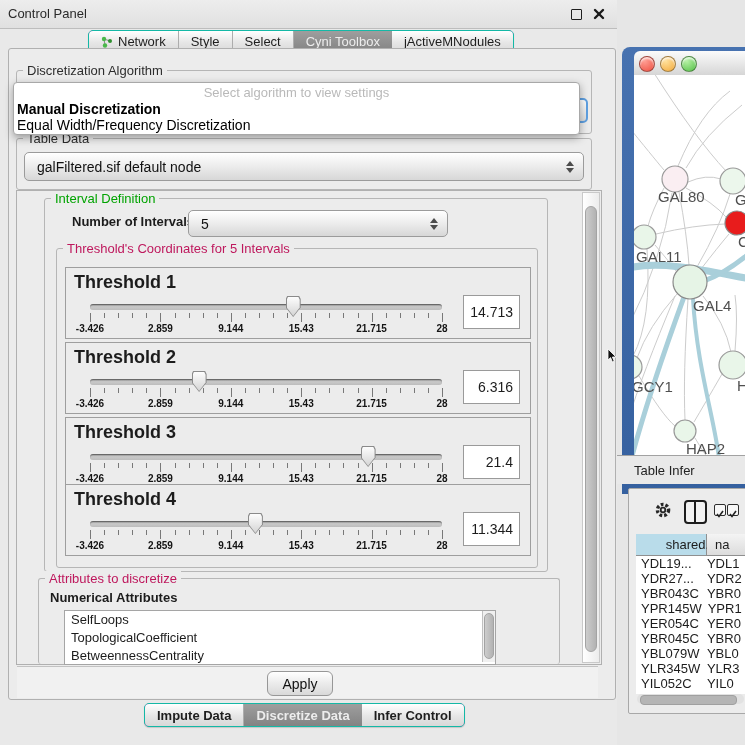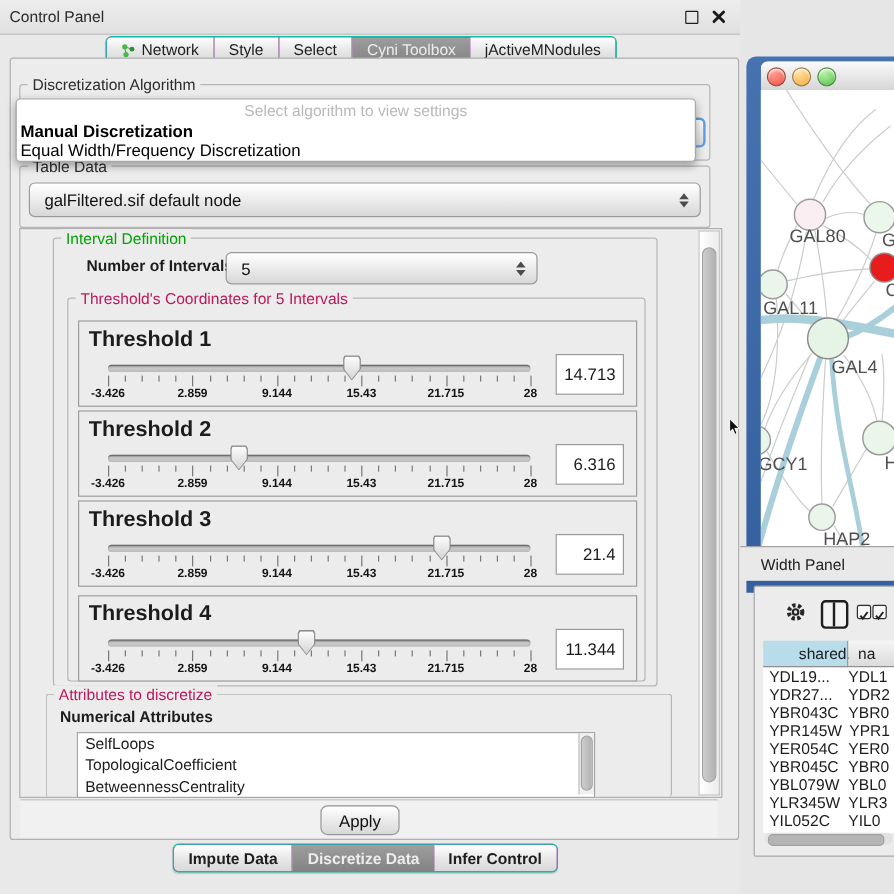--- a/index.html
+++ b/index.html
@@ -288,21 +288,21 @@
         <div class="tick" style="left: 333.8px; top: 45px; height: 5px;"></div>
         <div class="tick" style="left: 347.8px; top: 45px; height: 5px;"></div>
         <div class="tick" style="left: 361.9px; top: 45px; height: 5px;"></div>
         <div class="tick" style="left: 376px; top: 45px; height: 9px;"></div>
         <div class="tick-lab" style="left: 376px; top: 55px;">28</div>
         <div class="thumb-outer" style="left: 294.6px; top: 28px;">
           <div class="thumb-inner"></div>
         </div>
         <div class="valfield">21.4</div>
       </div>
-      <div class="thr-box" style="top: 247px;">
+      <div class="thr-box" style="top: 235px;">
         <div class="thr-label">Threshold 4</div>
         <div class="sl-track"></div>
         <div class="tick" style="left: 24px; top: 45px; height: 9px;"></div>
         <div class="tick-lab" style="left: 24px; top: 55px;">-3.426</div>
         <div class="tick" style="left: 38.1px; top: 45px; height: 5px;"></div>
         <div class="tick" style="left: 52.2px; top: 45px; height: 5px;"></div>
         <div class="tick" style="left: 66.2px; top: 45px; height: 5px;"></div>
         <div class="tick" style="left: 80.3px; top: 45px; height: 5px;"></div>
         <div class="tick" style="left: 94.4px; top: 45px; height: 9px;"></div>
         <div class="tick-lab" style="left: 94.4px; top: 55px;">2.859</div>
@@ -417,21 +417,21 @@
           <circle cx="99" cy="290" r="14" fill="#e9f6e9" stroke="#9a9a9a" stroke-width="1.2"></circle>
           <text x="103" y="316" font-size="15" fill="#4f4f4f" font-family="&quot;Liberation Sans&quot;,sans-serif">H</text>
           <circle cx="51" cy="356" r="11" fill="#e9f6e9" stroke="#9a9a9a" stroke-width="1.2"></circle>
           <text x="52" y="379" font-size="15" fill="#4f4f4f" font-family="&quot;Liberation Sans&quot;,sans-serif">HAP2</text>
           <circle cx="83" cy="392" r="10" fill="#e9f6e9" stroke="#9a9a9a" stroke-width="1.2"></circle>
         </svg>
     </div>
   </div>
 
   <div class="abs tp-bar">
-    <div class="ttl">Width Panel</div>
+    <div class="ttl">Table Infer</div>
   </div>
   <div class="abs tp-box"></div>
 
   <svg class="abs" style="left:654px;top:501px;" width="18" height="18">
     <circle cx="9" cy="9" r="5.6" fill="none" stroke="#262626" stroke-width="3.4" stroke-dasharray="2.7 2"></circle>
     <circle cx="9" cy="9" r="3.2" fill="#262626"></circle>
       <circle cx="9" cy="9" r="1.4" fill="#ececec"></circle>
   </svg>
   <div class="colicon" style="left:684px;top:500px;">
       <div class="mid"></div>

